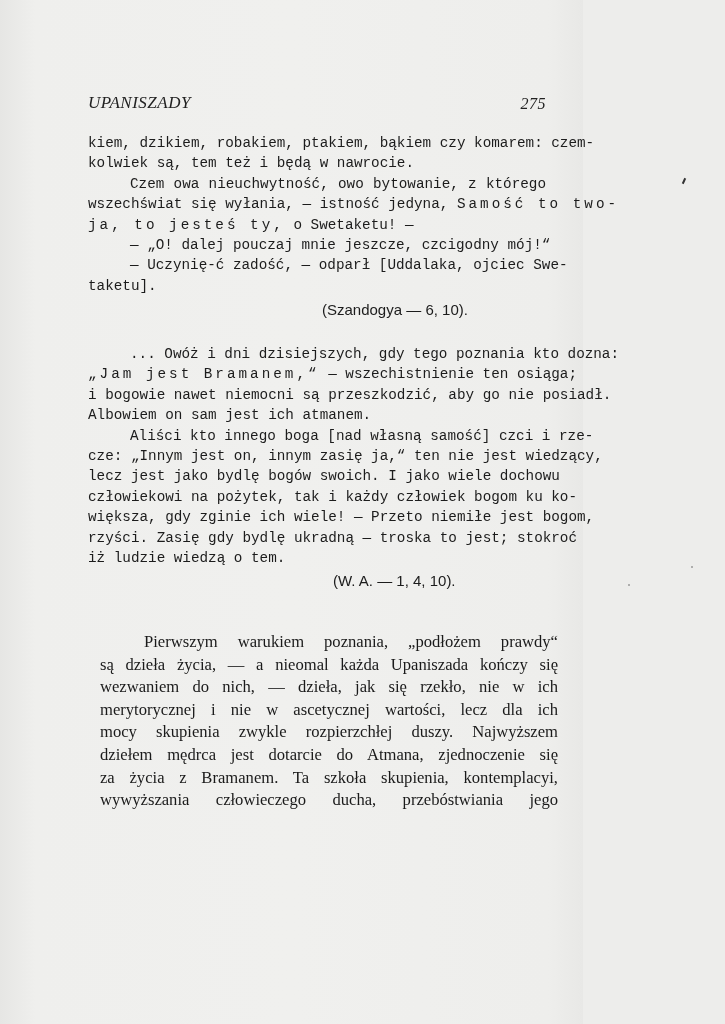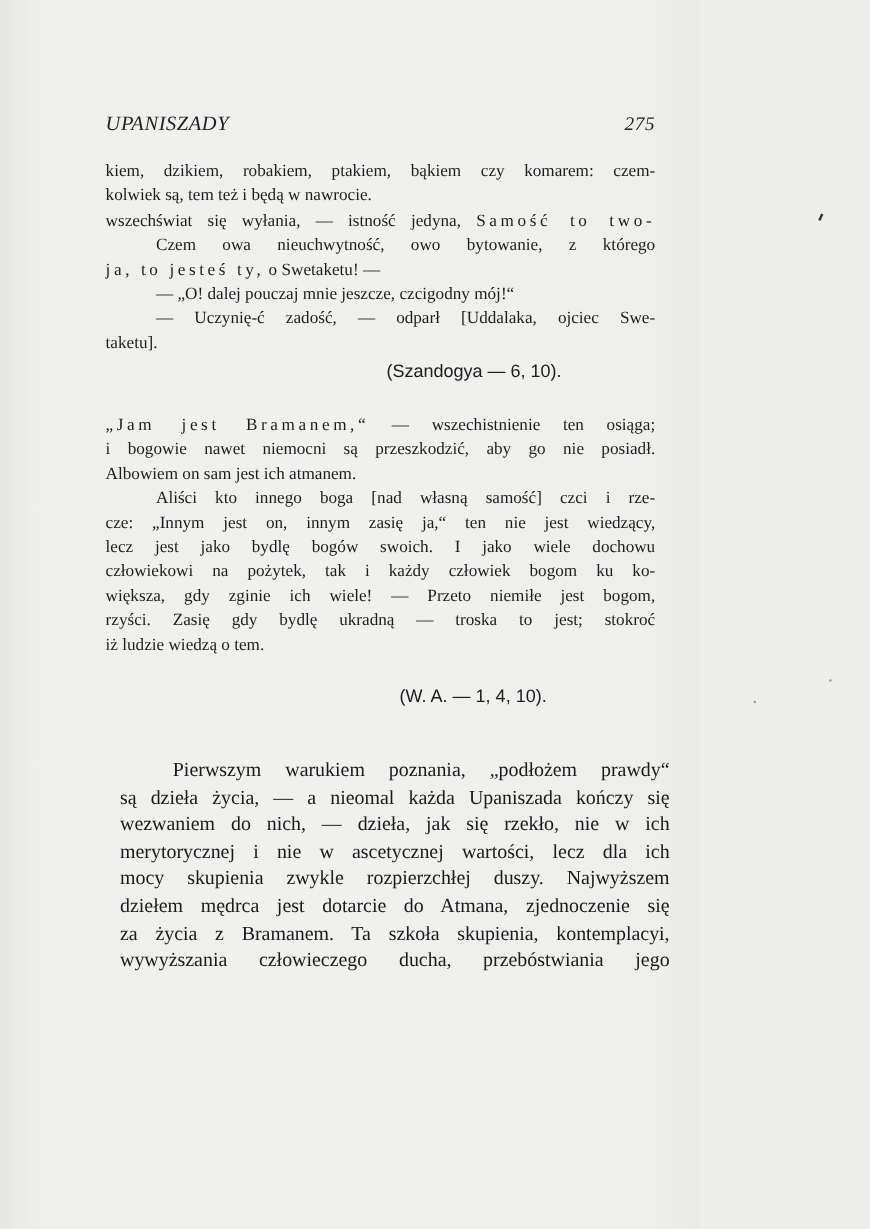--- a/index.html
+++ b/index.html
@@ -41,21 +41,21 @@
       position: absolute;
       right: 0;
       top: 2px;
       font-size: 16px;
       font-family: Liberation Serif, serif;
     }
     .sans-block {
       position: absolute;
       left: 88px;
       width: 458px;
-      font-family: Liberation Serif, serif;
+      font-family: Liberation Mono, monospace;
       font-size: 14.3px;
       line-height: 20.4px;
       color: #1c1c1c;
     }
     .spaced { letter-spacing: 3px; }
     .cite {
       position: absolute;
       font-family: "Liberation Sans", sans-serif;
       font-size: 15px;
       color: #1c1c1c;
@@ -109,31 +109,32 @@
   </div>
 
   <div class="mark"></div>
   <div class="speck" style="left:628px;top:584px;"></div>
   <div class="speck" style="left:691px;top:566px;"></div>
 
   <div class="sans-block" style="top:133px;">
     <span class="line">kiem, dzikiem, robakiem, ptakiem, bąkiem czy komarem: czem-</span>
     <span class="line last">kolwiek są, tem też i będą w nawrocie.</span>
 
+    <span class="line ind">Czem owa nieuchwytność, owo bytowanie, z którego</span>
     <span class="line"><span>wszechświat się wyłania, — istność jedyna,</span> <span class="spaced">Samość to two-</span></span>
-    <span class="line ind">Czem owa nieuchwytność, owo bytowanie, z którego</span>
     <span class="line last"><span class="spaced">ja, to jesteś ty,</span> <span>o Swetaketu! —</span></span>
 
     <span class="line ind last">— „O! dalej pouczaj mnie jeszcze, czcigodny mój!“</span>
     <span class="line ind">— Uczynię-ć zadość, — odparł [Uddalaka, ojciec Swe-</span>
     <span class="line last">taketu].</span>
   </div>
   <div class="cite" style="left:322px;top:301px;">(Szandogya — 6, 10).</div>
 
   <div class="sans-block" style="top:344px;">
+    <span class="line ind">... Owóż i dni dzisiejszych, gdy tego poznania kto dozna:</span>
     <span class="line"><span class="spaced">„Jam jest Bramanem,“</span> <span>— wszechistnienie ten osiąga;</span></span>
     <span class="line">i bogowie nawet niemocni są przeszkodzić, aby go nie posiadł.</span>
     <span class="line last">Albowiem on sam jest ich atmanem.</span>
 
     <span class="line ind">Aliści kto innego boga [nad własną samość] czci i rze-</span>
     <span class="line">cze: „Innym jest on, innym zasię ja,“ ten nie jest wiedzący,</span>
     <span class="line">lecz jest jako bydlę bogów swoich. I jako wiele dochowu</span>
     <span class="line">człowiekowi na pożytek, tak i każdy człowiek bogom ku ko-</span>
     <span class="line">większa, gdy zginie ich wiele! — Przeto niemiłe jest bogom,</span>
     <span class="line">rzyści. Zasię gdy bydlę ukradną — troska to jest; stokroć</span>

